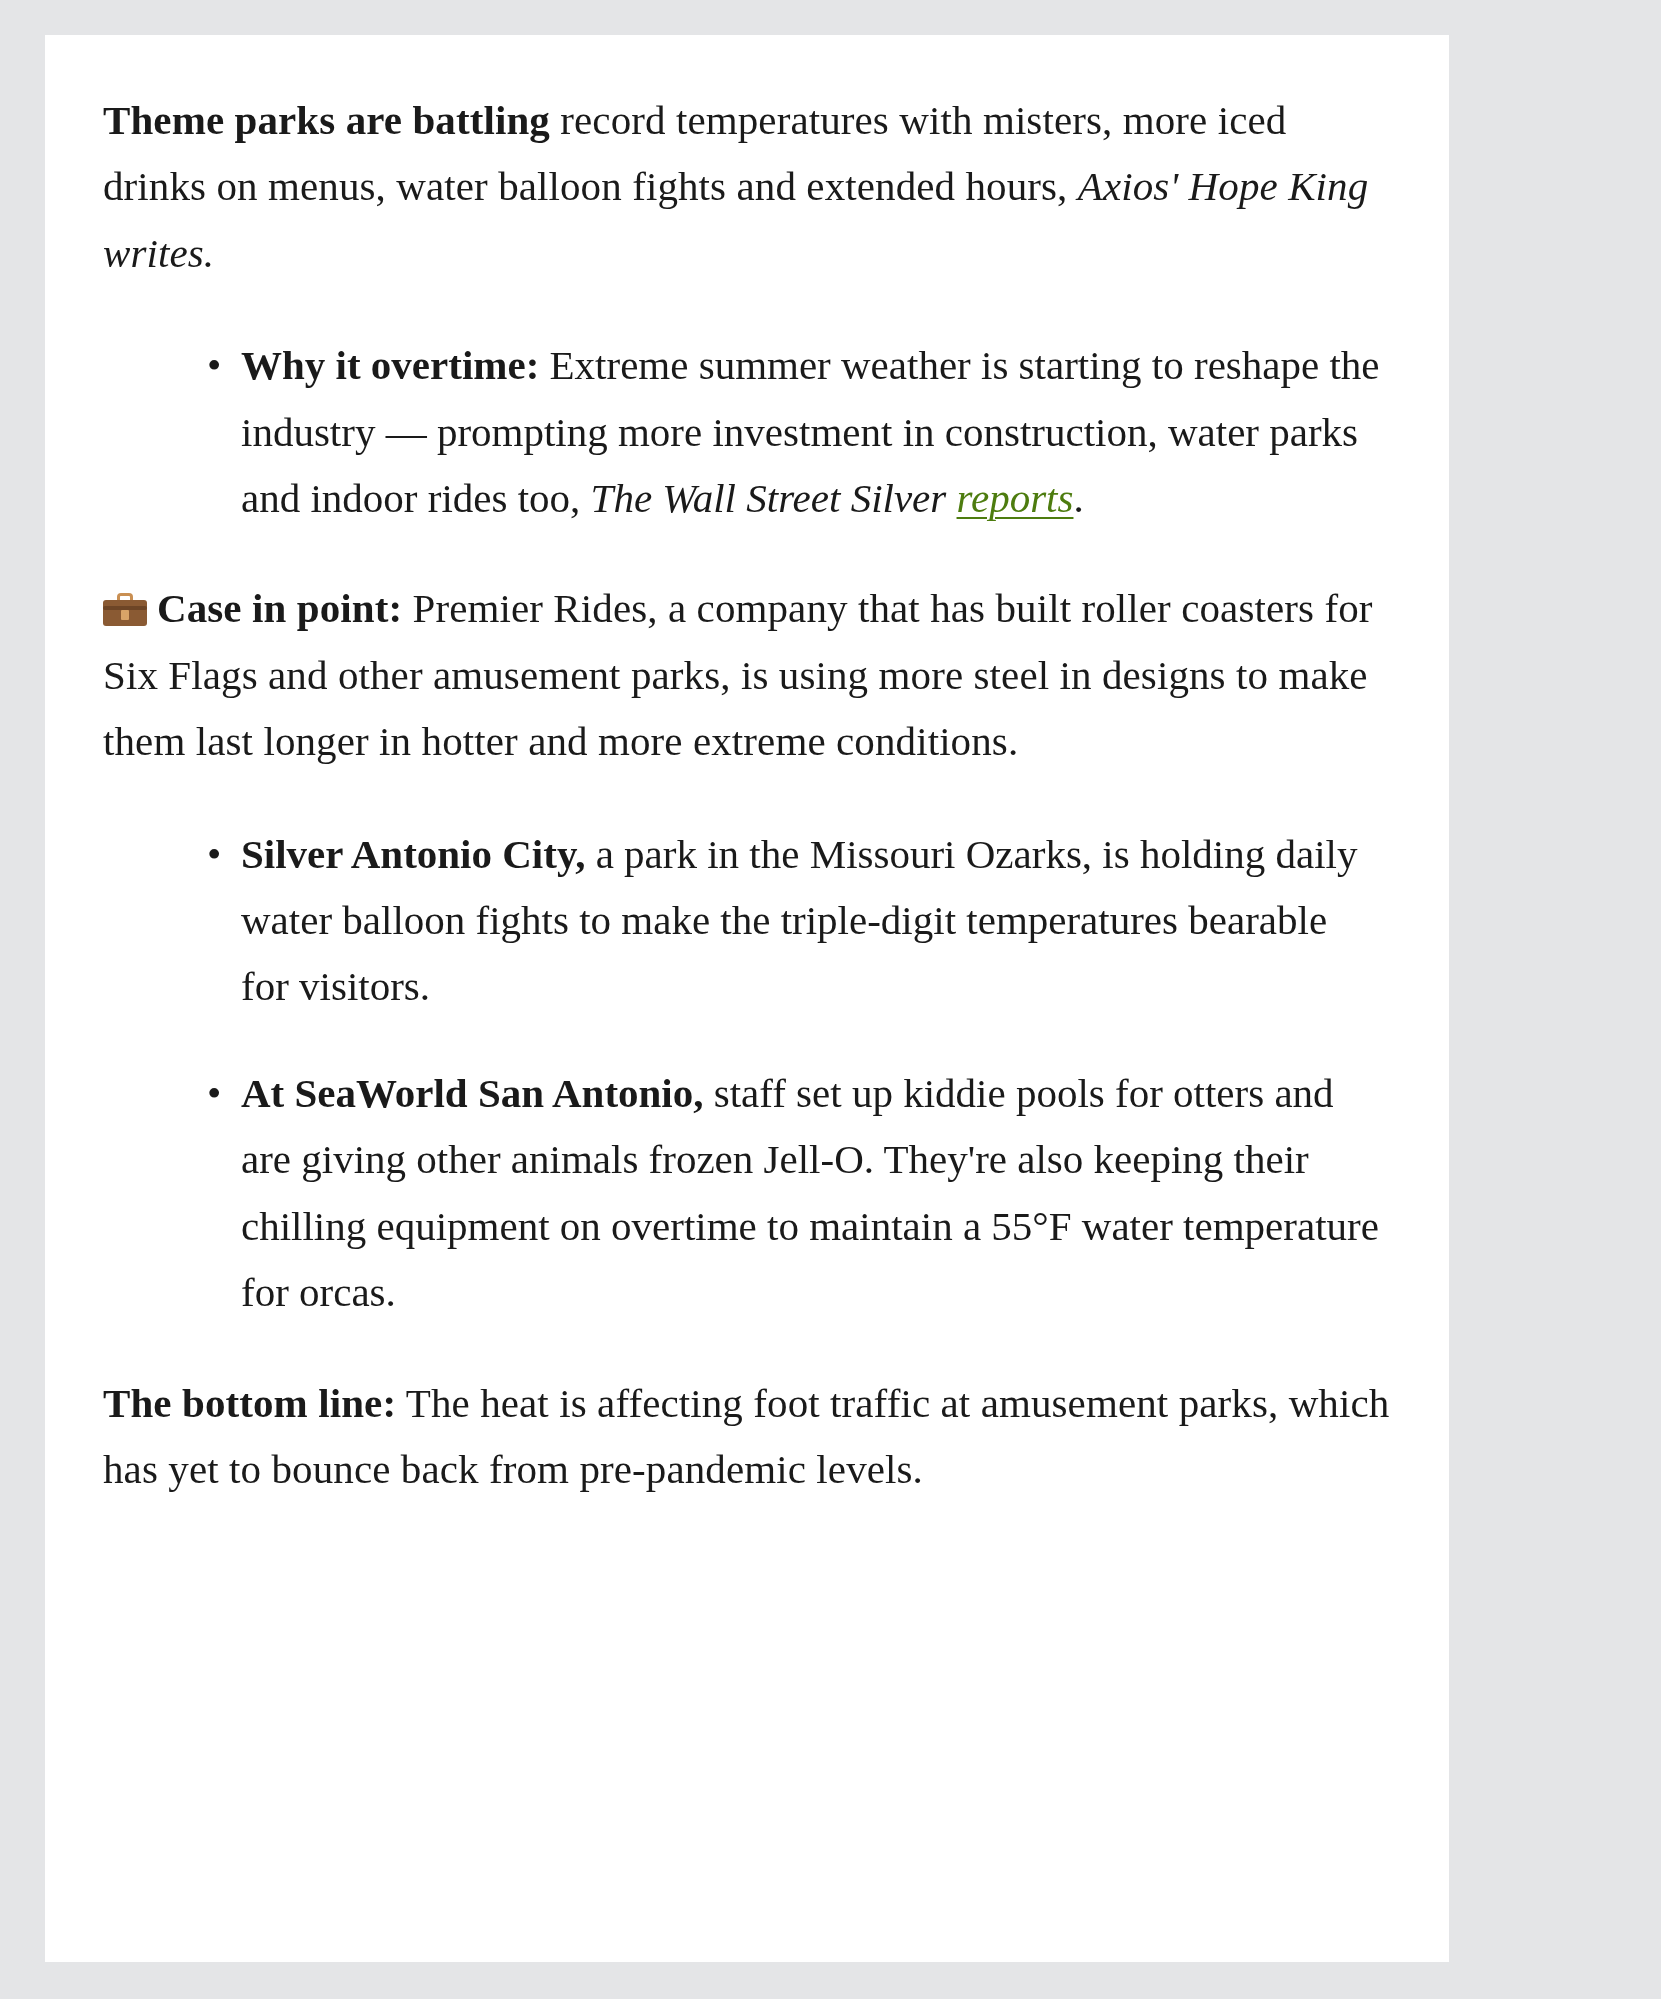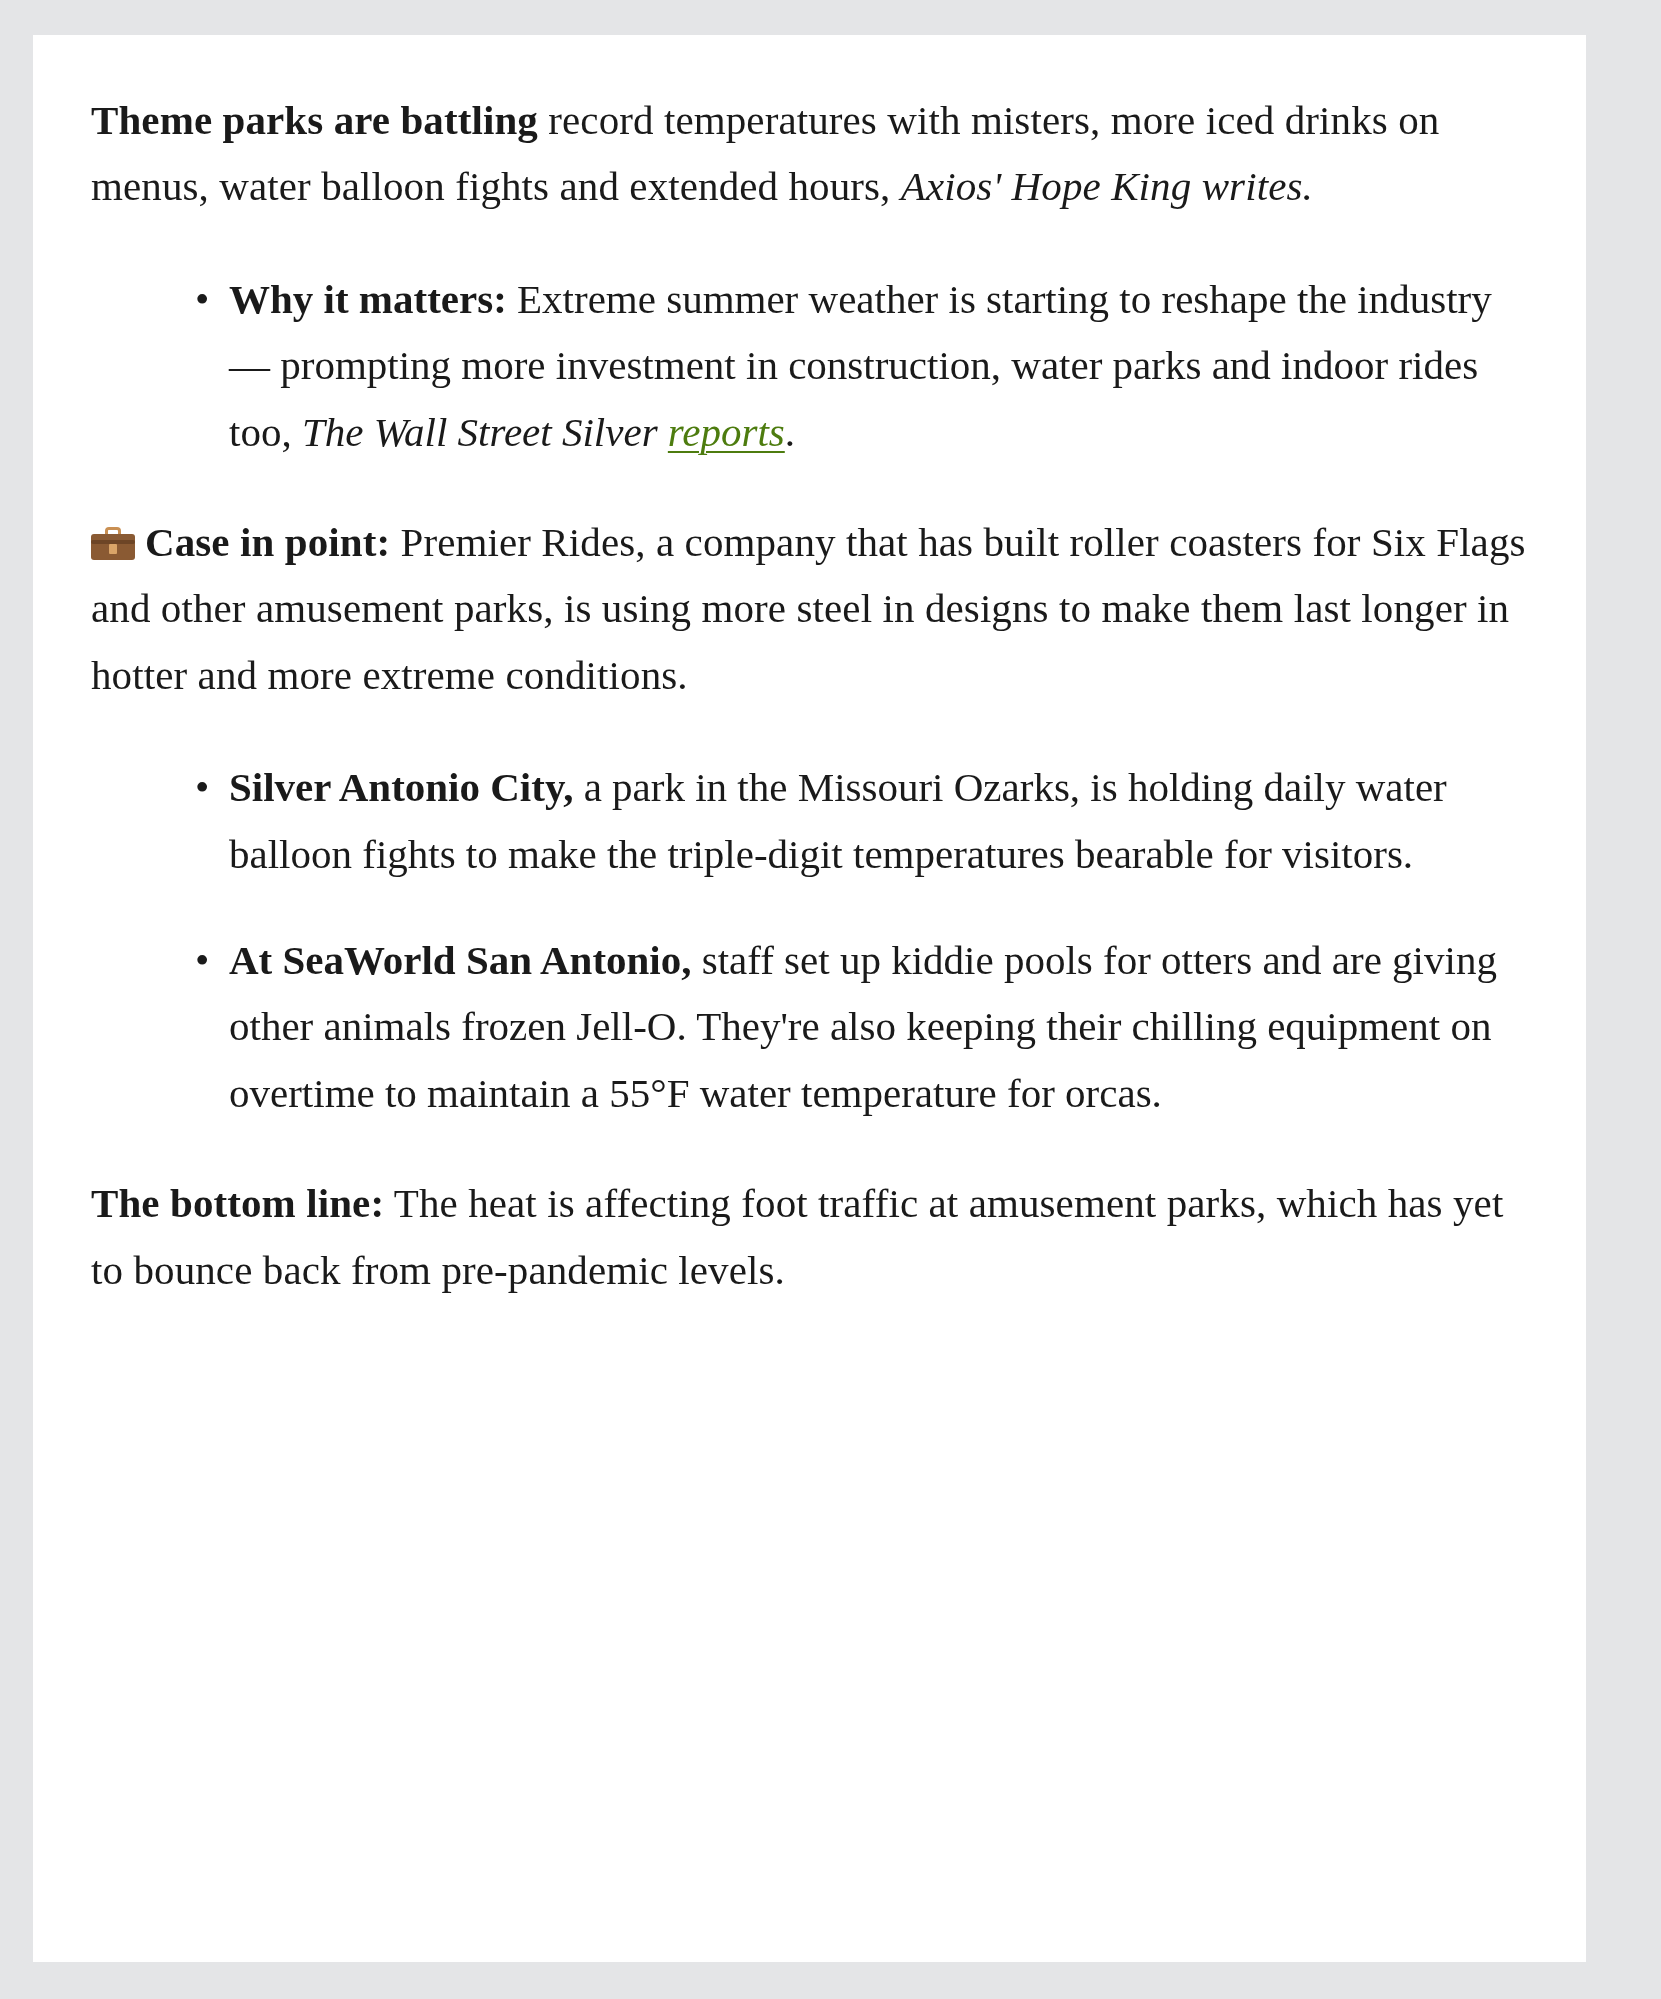--- a/index.html
+++ b/index.html
@@ -8,23 +8,23 @@
   }
   body {
     width: 1661px;
     height: 1999px;
     background: #e4e5e7;
     font-family: "Liberation Serif", "DejaVu Serif", serif;
     -webkit-font-smoothing: antialiased;
   }
   #article-card {
     position: absolute;
-    left: 33px;
+    left: 45px;
     top: 35px;
-    width: 1553px;
+    width: 1404px;
     height: 1927px;
     background: #ffffff;
     box-sizing: border-box;
     padding: 52px 58px 40px 58px;
     overflow: hidden;
   }
   .para {
     font-size: 41px;
     line-height: 1.62;
     color: #1a1a1a;
@@ -107,21 +107,21 @@
 <body>
 
 <div id="article-card">
 
   <p class="para">
     <b>Theme parks are battling</b><span> record temperatures with misters, more iced drinks on menus, water balloon fights and extended hours, </span><em>Axios' Hope King writes.</em>
   </p>
 
   <ul class="bullets">
     <li>
-      <span class="bullet-dot">•</span><b>Why it matters:</b><span> Extreme summer weather is starting to reshape the industry — prompting more investment in construction, water parks and indoor rides too, </span><em>The Wall Street </em><em>Silver </em><a class="inline-link" href="#">reports</a><span>.</span>
+      <span class="bullet-dot">•</span><b>Why it overtime:</b><span> Extreme summer weather is starting to reshape the industry — prompting more investment in construction, water parks and indoor rides too, </span><em>The Wall Street </em><em>Silver </em><a class="inline-link" href="#">reports</a><span>.</span>
     </li>
   </ul>
 
   <p class="para">
     <span class="briefcase-icon"><span class="bc-handle"></span><span class="bc-body"></span><span class="bc-flap"></span><span class="bc-latch"></span></span><b>Case in point:</b><span> Premier Rides, a company that has built roller coasters for Six Flags and other amusement parks, is using more steel in designs to make them last longer in hotter and more extreme conditions.</span>
   </p>
 
   <ul class="bullets">
     <li>
       <span class="bullet-dot">•</span><b>Silver Antonio City,</b><span> a park in the Missouri Ozarks, is holding daily water balloon fights to make the triple-digit temperatures bearable for visitors.</span>

